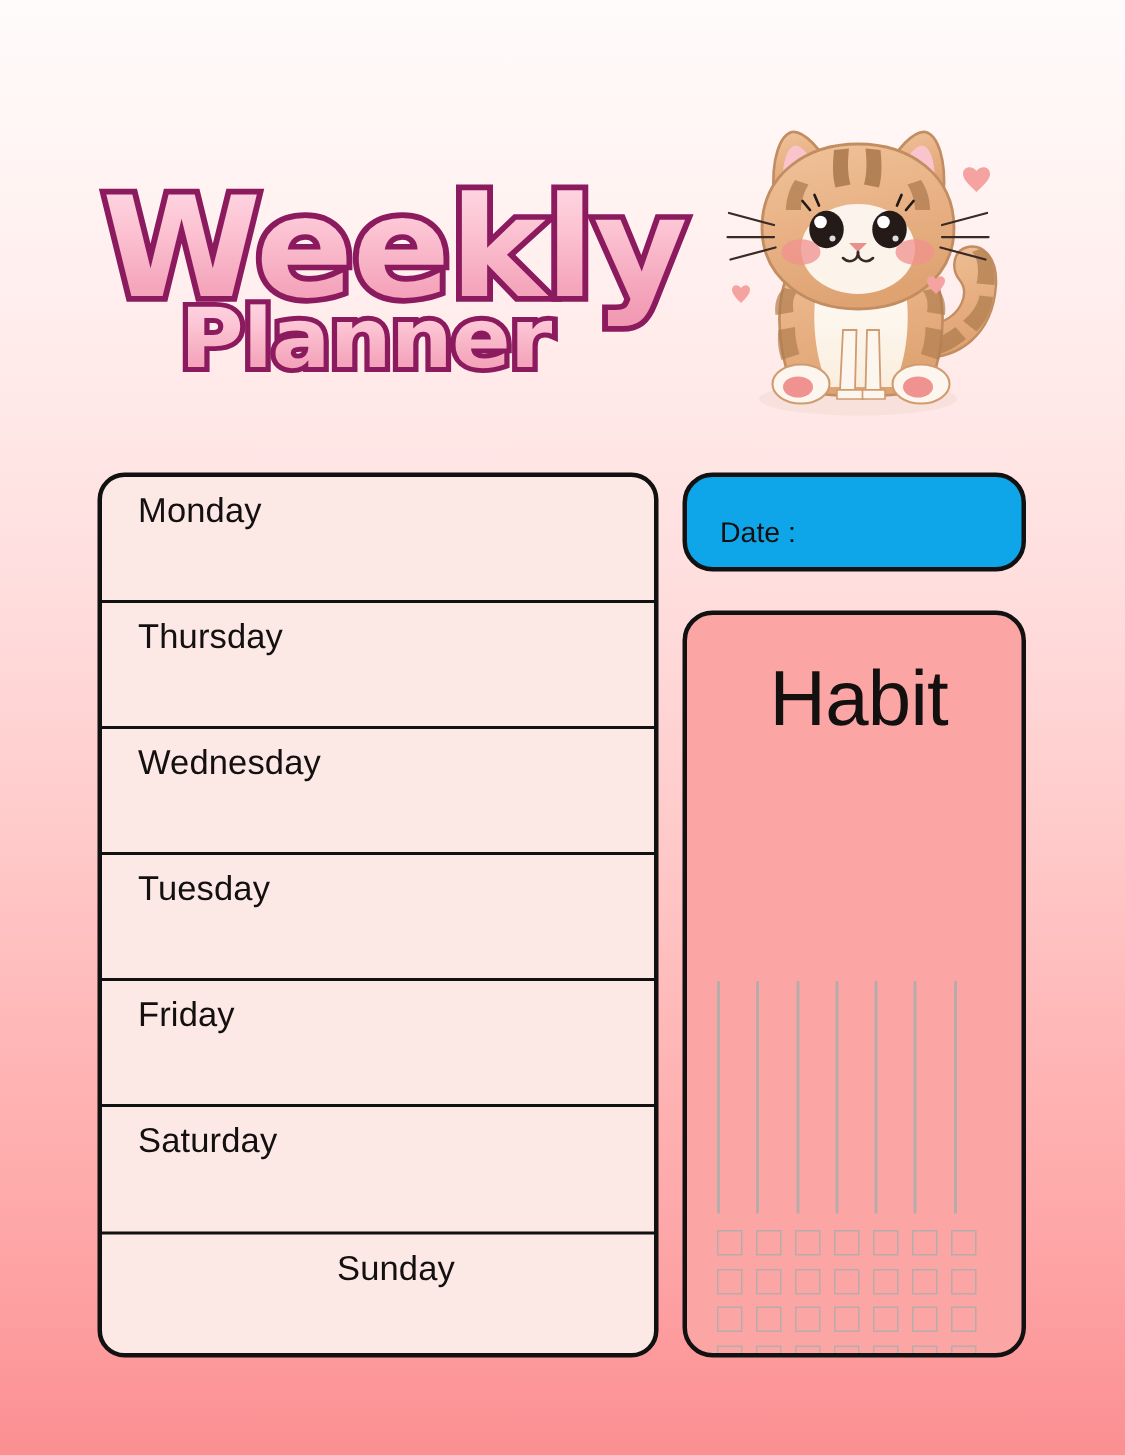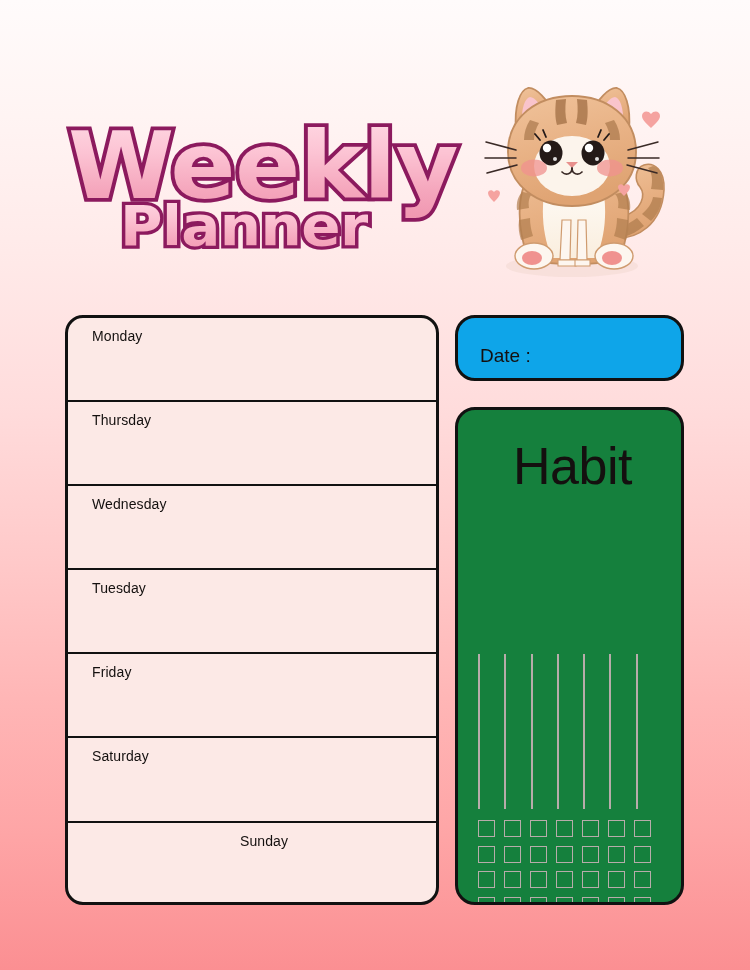--- a/index.html
+++ b/index.html
@@ -101,21 +101,21 @@
   }
   .day-row {
     height: 84.1px;
     box-sizing: border-box;
     border-bottom: 2.5px solid #111;
     padding: 9px 0 0 24px;
     position: relative;
   }
   .day-row:last-child { border-bottom: none; text-align: center; }
   .day-label {
-    font-size: 14px;
+    font-size: 23px;
     color: #14100f;
     font-family: "Liberation Sans", sans-serif;
     letter-spacing: 0.1px;
   }
 
   
   #right-column {
     position: absolute;
     left: 455px;
     top: 315px;
@@ -140,21 +140,21 @@
     color: #14100f;
   }
   #habit-box {
     position: absolute;
     left: 0;
     top: 92px;
     width: 229px;
     height: 498px;
     border: 3px solid #111;
     border-radius: 20px;
-    background: #15803d;
+    background: #fca5a5;
     box-sizing: border-box;
     overflow: hidden;
     padding-left: 36px;
   }
   #habit-title {
     position: absolute;
     left: 0;
     top: 26px;
     width: 229px;
     text-align: center;

